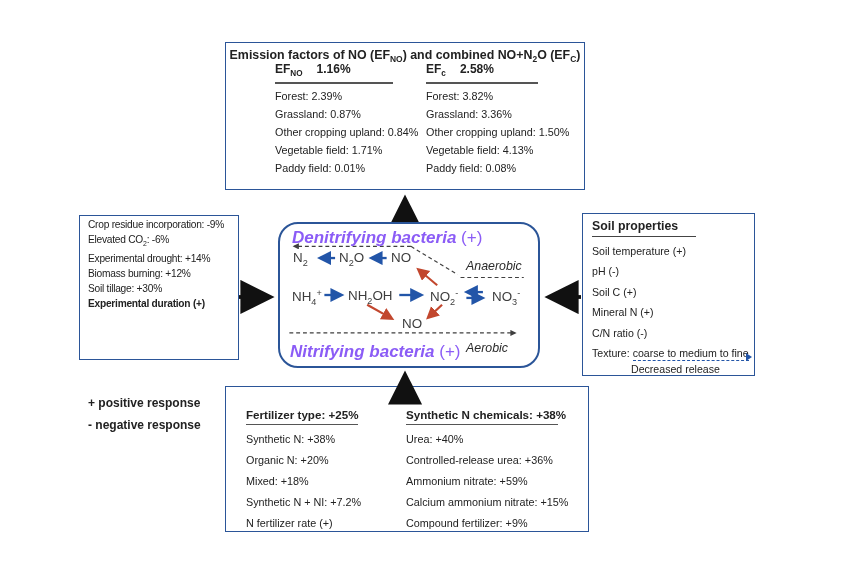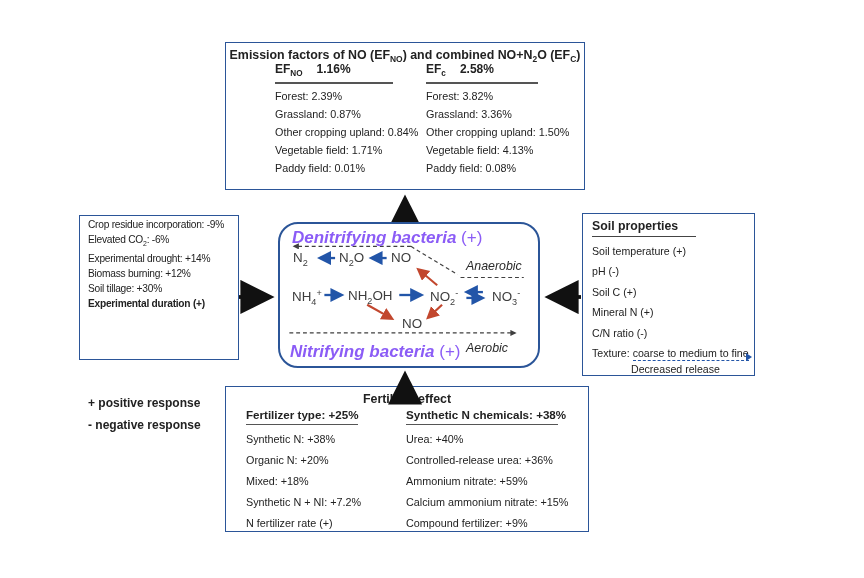--- a/index.html
+++ b/index.html
@@ -159,21 +159,20 @@
     <span class="sp" style="left:12px;top:64px;text-align:center;">NH<sub>4</sub><sup>+</sup></span>
     <span class="sp" style="left:68px;top:64px;">NH<sub>2</sub>OH</span>
     <span class="sp" style="left:150px;top:64px;">NO<sub>2</sub><sup>-</sup></span>
     <span class="sp" style="left:212px;top:64px;">NO<sub>3</sub><sup>-</sup></span>
     <span class="sp" style="left:122px;top:92px;">NO</span>
     <span class="bact" style="left:10px;top:118px;"><span>Nitrifying bacteria</span> <span class="sign">(+)</span></span>
     <span class="env" style="left:186px;top:117px;">Aerobic</span>
   </div>
 
   <div class="box bottom-box">
-    <div class="box-title">Fertilizer effect</div>
     <div class="fz-col c1">
       <div class="fz-header">Fertilizer type: +25%</div>
       <div class="fz-underline"></div>
       <div class="fz-item">Synthetic N: +38%</div>
       <div class="fz-item">Organic N: +20%</div>
       <div class="fz-item">Mixed: +18%</div>
       <div class="fz-item">Synthetic N + NI: +7.2%</div>
       <div class="fz-item">N fertilizer rate (+)</div>
     </div>
     <div class="fz-col c2">

